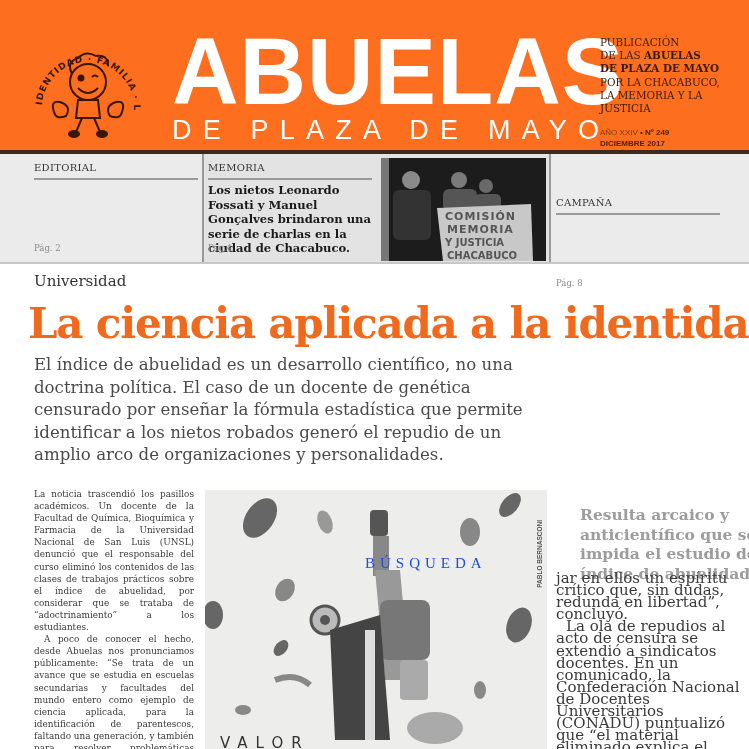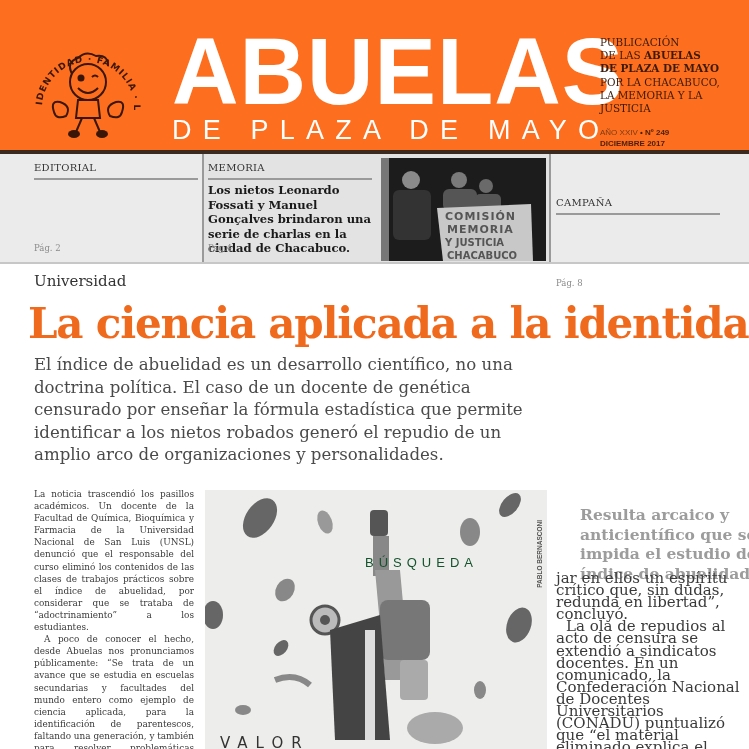--- a/index.html
+++ b/index.html
@@ -28,21 +28,21 @@
   .section { position:absolute; left:34px; top:272px; font-size:15px; color:#333; }
   .headline { position:absolute; left:28px; top:303px; font-family:"DejaVu Serif", serif; font-weight:bold; font-size:42px; color:#f06a1e; letter-spacing:-1.2px; white-space:nowrap; line-height:1; }
   .dek { position:absolute; left:34px; top:354px; width:510px; font-size:16.6px; line-height:22.5px; color:#4a4a4a; }
   .col1 { position:absolute; left:34px; top:488px; width:160px; font-size:8.9px; line-height:12.1px; color:#3a3a3a; text-align:justify; }
   .col3 { position:absolute; left:556px; top:361px; width:185px; font-size:8.9px; line-height:12.1px; color:#3a3a3a; }
   .col3b { position:absolute; left:556px; top:572px; width:185px; font-size:15px; line-height:12.1px; color:#3a3a3a; }
   .indent { text-indent:10px; }
   .pullquote { position:absolute; left:580px; top:505px; width:190px; font-weight:bold; font-size:15.5px; line-height:19.5px; color:#9c9c9c; }
   .illus { position:absolute; left:205px; top:490px; width:342px; height:259px; background:#eeeeec; overflow:hidden; }
   .credit { position:absolute; right:4px; top:30px; writing-mode:vertical-rl; transform:rotate(180deg); font-family:"Liberation Sans", sans-serif; font-size:6.5px; color:#555; font-weight:bold; }
-  .busqueda { position:absolute; left:160px; top:65px; font-family:Liberation Sans, sans-serif; font-size:13px; letter-spacing:5px; color:#14532d; }
+  .busqueda { position:absolute; left:160px; top:65px; font-family:Liberation Serif, serif; font-size:15px; letter-spacing:5px; color:#1d4ed8; }
   .valor { position:absolute; left:15px; top:244px; font-family:"DejaVu Sans", sans-serif; font-size:15px; letter-spacing:8px; color:#333; }
 </style>
 </head>
 <body>
 
 <div class="masthead">
   <svg class="logo" viewBox="0 0 120 115">
     <defs>
       <path id="arc" d="M14,78 A46,46 0 1,1 106,78"></path>
     </defs>

